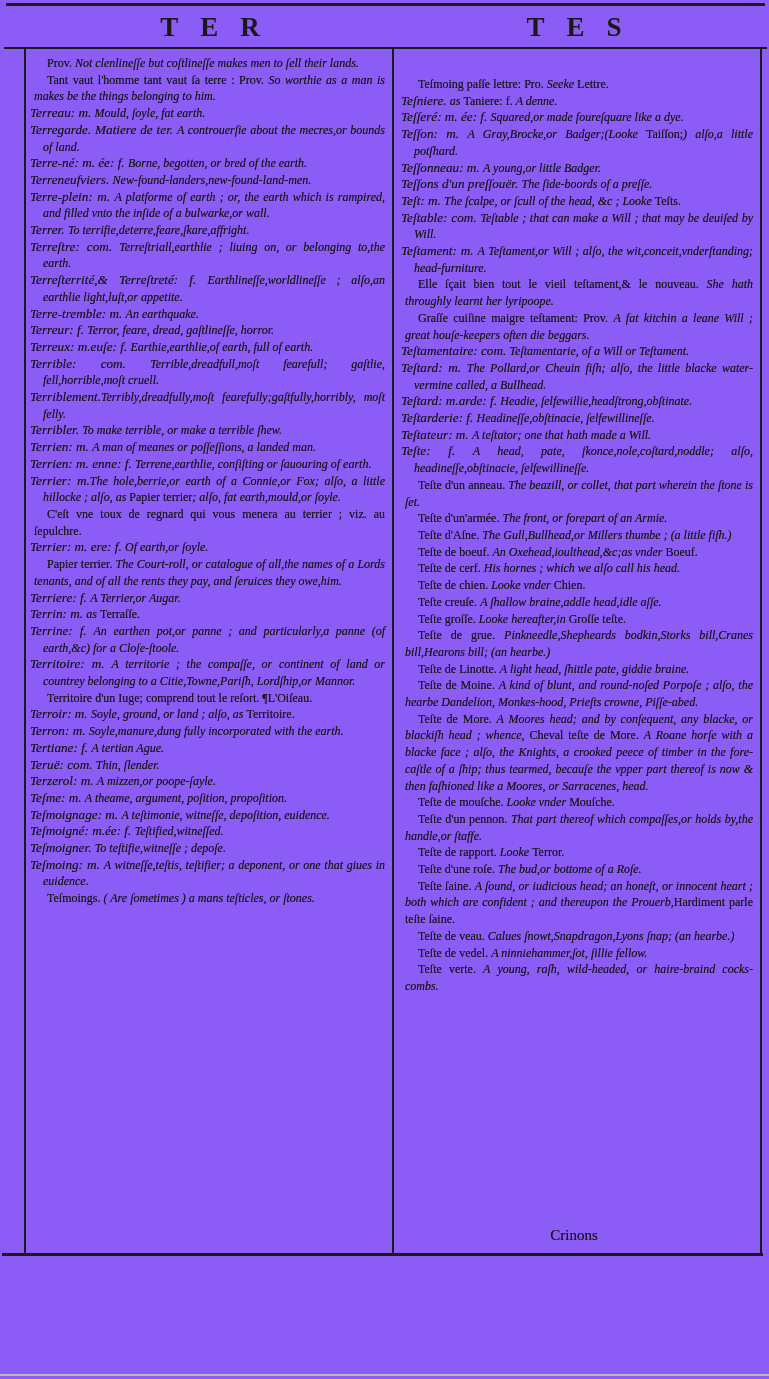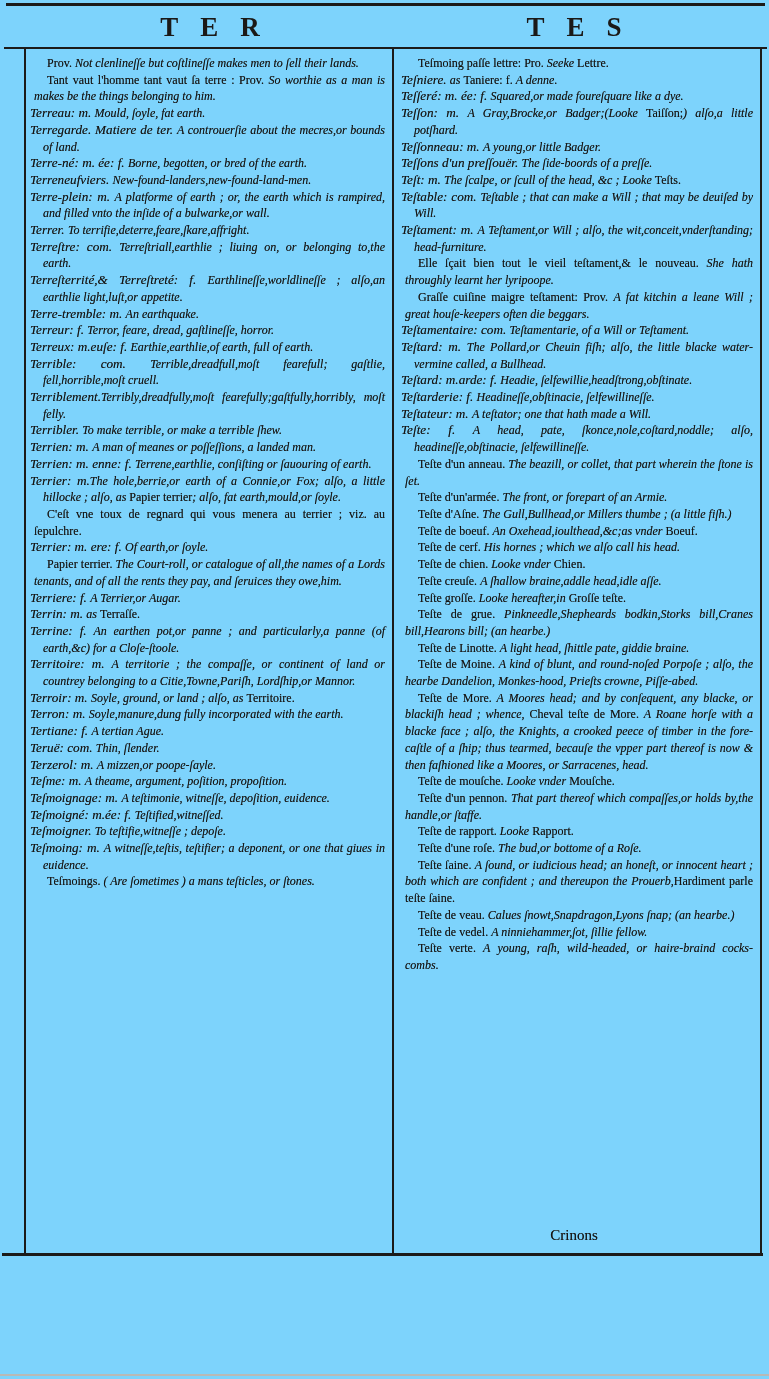--- a/index.html
+++ b/index.html
@@ -4,21 +4,21 @@
 <style>
   html, body {
     margin: 0;
     padding: 0;
     background: #ffffff;
   }
   .page {
     position: relative;
     width: 769px;
     height: 1379px;
-    background: #7dd3fc;
+    background: #8b5cf6;
     overflow: hidden;
     font-family: "Liberation Serif", "DejaVu Serif", serif;
     color: #161412;
   }
   .rule {
     position: absolute;
     background: #1c1a18;
   }
   .rule-top        { left: 6px;  right: 4px; top: 3px;    height: 3px; }
   .rule-header     { left: 4px;  right: 2px; top: 47px;   height: 2px; }
@@ -45,21 +45,21 @@
 
   .column {
     position: absolute;
     top: 55px;
     font-size: 12px;
     line-height: 16.7px;
     text-align: justify;
     text-shadow: 0 0 0.4px rgba(20,16,10,0.55);
   }
   .column.left  { left: 30px;  width: 355px; }
-  .column.right { left: 401px; width: 352px; }
+  .column.right { left: 401px; width: 352px; margin-top: 21px; }
 
   .entry {
     padding-left: 13px;
     text-indent: -13px;
     margin: 0;
   }
   .entry.sub {
     padding-left: 4px;
     text-indent: 13px;
   }
@@ -112,20 +112,21 @@
       <div class="entry"><span class="r head">Terrien: m. </span><span class="i">A man of meanes or poſſeſſions, a landed man.</span></div>
       <div class="entry"><span class="r head">Terrien: m. enne: f. </span><span class="i">Terrene,earthlie, conſiſting or ſauouring of earth.</span></div>
       <div class="entry"><span class="r head">Terrier: m.</span><span class="i">The hole,berrie,or earth of a Connie,or Fox; alſo, a little hillocke ; alſo, as </span><span class="r">Papier terrier</span><span class="i">; alſo, fat earth,mould,or ſoyle.</span></div>
       <div class="entry sub"><span class="r">C'eſt vne toux de regnard qui vous menera au terrier ; viz. au ſepulchre.</span></div>
       <div class="entry"><span class="r head">Terrier: m. ere: f. </span><span class="i">Of earth,or ſoyle.</span></div>
       <div class="entry sub"><span class="r">Papier terrier. </span><span class="i">The Court-roll, or catalogue of all,the names of a Lords tenants, and of all the rents they pay, and ſeruices they owe,him.</span></div>
       <div class="entry"><span class="r head">Terriere: f. </span><span class="i">A Terrier,or Augar.</span></div>
       <div class="entry"><span class="r head">Terrin: m. </span><span class="i">as </span><span class="r">Terraſſe.</span></div>
       <div class="entry"><span class="r head">Terrine: f. </span><span class="i">An earthen pot,or panne ; and particularly,a panne (of earth,&amp;c) for a Cloſe-ſtoole.</span></div>
       <div class="entry"><span class="r head">Territoire: m. </span><span class="i">A territorie ; the compaſſe, or continent of land or countrey belonging to a Citie,Towne,Pariſh, Lordſhip,or Mannor.</span></div>
+      <div class="entry sub"><span class="r">Territoire d'un Iuge; comprend tout le reſort. ¶L'Oiſeau.</span></div>
       <div class="entry"><span class="r head">Terroir: m. </span><span class="i">Soyle, ground, or land ; alſo, as </span><span class="r">Territoire.</span></div>
       <div class="entry"><span class="r head">Terron: m. </span><span class="i">Soyle,manure,dung fully incorporated with the earth.</span></div>
       <div class="entry"><span class="r head">Tertiane: f. </span><span class="i">A tertian Ague.</span></div>
       <div class="entry"><span class="r head">Teruë: com. </span><span class="i">Thin, ſlender.</span></div>
       <div class="entry"><span class="r head">Terzerol: m. </span><span class="i">A mizzen,or poope-ſayle.</span></div>
       <div class="entry"><span class="r head">Teſme: m. </span><span class="i">A theame, argument, poſition, propoſition.</span></div>
       <div class="entry"><span class="r head">Teſmoignage: m. </span><span class="i">A teſtimonie, witneſſe, depoſition, euidence.</span></div>
       <div class="entry"><span class="r head">Teſmoigné: m.ée: f. </span><span class="i">Teſtified,witneſſed.</span></div>
       <div class="entry"><span class="r head">Teſmoigner. </span><span class="i">To teſtifie,witneſſe ; depoſe.</span></div>
       <div class="entry"><span class="r head">Teſmoing: m. </span><span class="i">A witneſſe,teſtis, teſtifier; a deponent, or one that giues in euidence.</span></div>
@@ -156,21 +157,21 @@
       <div class="entry sub"><span class="r">Teſte de cerf. </span><span class="i">His hornes ; which we alſo call his head.</span></div>
       <div class="entry sub"><span class="r">Teſte de chien. </span><span class="i">Looke vnder </span><span class="r">Chien.</span></div>
       <div class="entry sub"><span class="r">Teſte creuſe. </span><span class="i">A ſhallow braine,addle head,idle aſſe.</span></div>
       <div class="entry sub"><span class="r">Teſte groſſe. </span><span class="i">Looke hereafter,in </span><span class="r">Groſſe teſte.</span></div>
       <div class="entry sub"><span class="r">Teſte de grue. </span><span class="i">Pinkneedle,Shepheards bodkin,Storks bill,Cranes bill,Hearons bill; (an hearbe.)</span></div>
       <div class="entry sub"><span class="r">Teſte de Linotte. </span><span class="i">A light head, ſhittle pate, giddie braine.</span></div>
       <div class="entry sub"><span class="r">Teſte de Moine. </span><span class="i">A kind of blunt, and round-noſed Porpoſe ; alſo, the hearbe Dandelion, Monkes-hood, Prieſts crowne, Piſſe-abed.</span></div>
       <div class="entry sub"><span class="r">Teſte de More. </span><span class="i">A Moores head; and by conſequent, any blacke, or blackiſh head ; whence, </span><span class="r">Cheval teſte de More. </span><span class="i">A Roane horſe with a blacke face ; alſo, the Knights, a crooked peece of timber in the fore-caſtle of a ſhip; thus tearmed, becauſe the vpper part thereof is now &amp; then faſhioned like a Moores, or Sarracenes, head.</span></div>
       <div class="entry sub"><span class="r">Teſte de mouſche. </span><span class="i">Looke vnder </span><span class="r">Mouſche.</span></div>
       <div class="entry sub"><span class="r">Teſte d'un pennon. </span><span class="i">That part thereof which compaſſes,or holds by,the handle,or ſtaffe.</span></div>
-      <div class="entry sub"><span class="r">Teſte de rapport. </span><span class="i">Looke </span><span class="r">Rapport.</span></div>
+      <div class="entry sub"><span class="r">Teſte de rapport. </span><span class="i">Looke </span><span class="r">Terror.</span></div>
       <div class="entry sub"><span class="r">Teſte d'une roſe. </span><span class="i">The bud,or bottome of a Roſe.</span></div>
       <div class="entry sub"><span class="r">Teſte ſaine. </span><span class="i">A ſound, or iudicious head; an honeſt, or innocent heart ; both which are confident ; and thereupon the Prouerb,</span><span class="r">Hardiment parle teſte ſaine.</span></div>
       <div class="entry sub"><span class="r">Teſte de veau. </span><span class="i">Calues ſnowt,Snapdragon,Lyons ſnap; (an hearbe.)</span></div>
       <div class="entry sub"><span class="r">Teſte de vedel. </span><span class="i">A ninniehammer,ſot, ſillie fellow.</span></div>
       <div class="entry sub"><span class="r">Teſte verte. </span><span class="i">A young, raſh, wild-headed, or haire-braind cocks-combs.</span></div>
     </div>
 
   <div class="catchword">Crinons</div>
 
   <div class="rule rule-bottom"></div>

